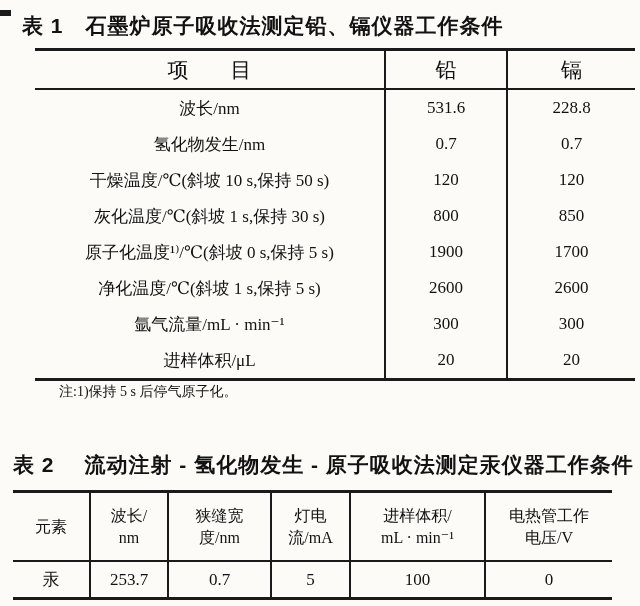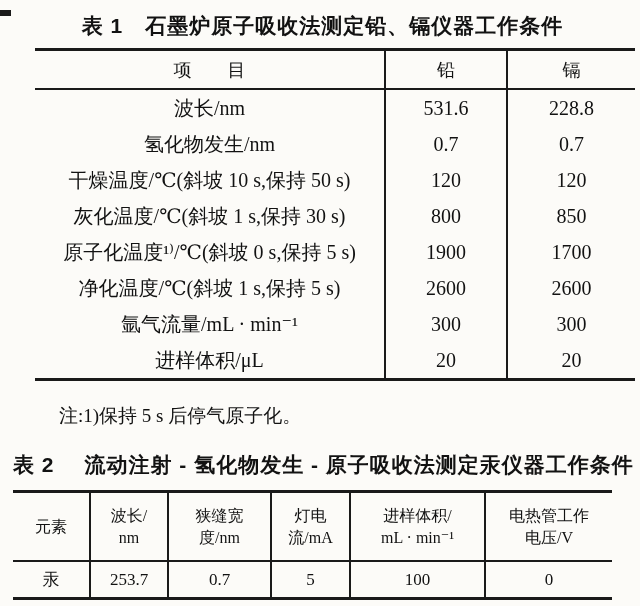--- a/index.html
+++ b/index.html
@@ -25,23 +25,22 @@
     font-family: "Liberation Sans", "DejaVu Sans", sans-serif;
     font-weight: bold;
     font-size: 21px;
     letter-spacing: 1px;
     white-space: nowrap;
   }
   .caption-1 {
     top: 12px;
     left: 0;
     width: 100%;
-    justify-content: center;
     gap: 22px;
-    padding-left: 5px;
+    padding-left: 22px;
     box-sizing: border-box;
   }
   .caption-2 {
     top: 451px;
     left: 13px;
     gap: 30px;
   }
   table {
     position: absolute;
     border-collapse: collapse;
@@ -55,35 +54,35 @@
     padding: 0;
     font-weight: normal;
     overflow: hidden;
   }
   .t1 {
     left: 35px; top: 48px;
     width: 600px;
   }
   .t1 thead th {
     height: 37px;
-    font-size: 18px;
+    font-size: 21px;
     border-bottom: 2px solid #1a1a1a;
     font-family: Liberation Mono, monospace;
   }
   .t1 tbody td {
     height: 36px;
-    font-size: 20px;
+    font-size: 17px;
   }
   .t1 th + th, .t1 td + td {
     border-left: 2px solid #1a1a1a;
   }
   .note {
     position: absolute;
-    left: 59px; top: 403px;
-    font-size: 19px;
+    left: 59px; top: 383px;
+    font-size: 14px;
     text-align: right;
   }
   .t2 {
     left: 13px; top: 490px;
     width: 599px;
   }
   .t2 thead th {
     height: 67px;
     font-size: 16px;
     line-height: 1.35;

